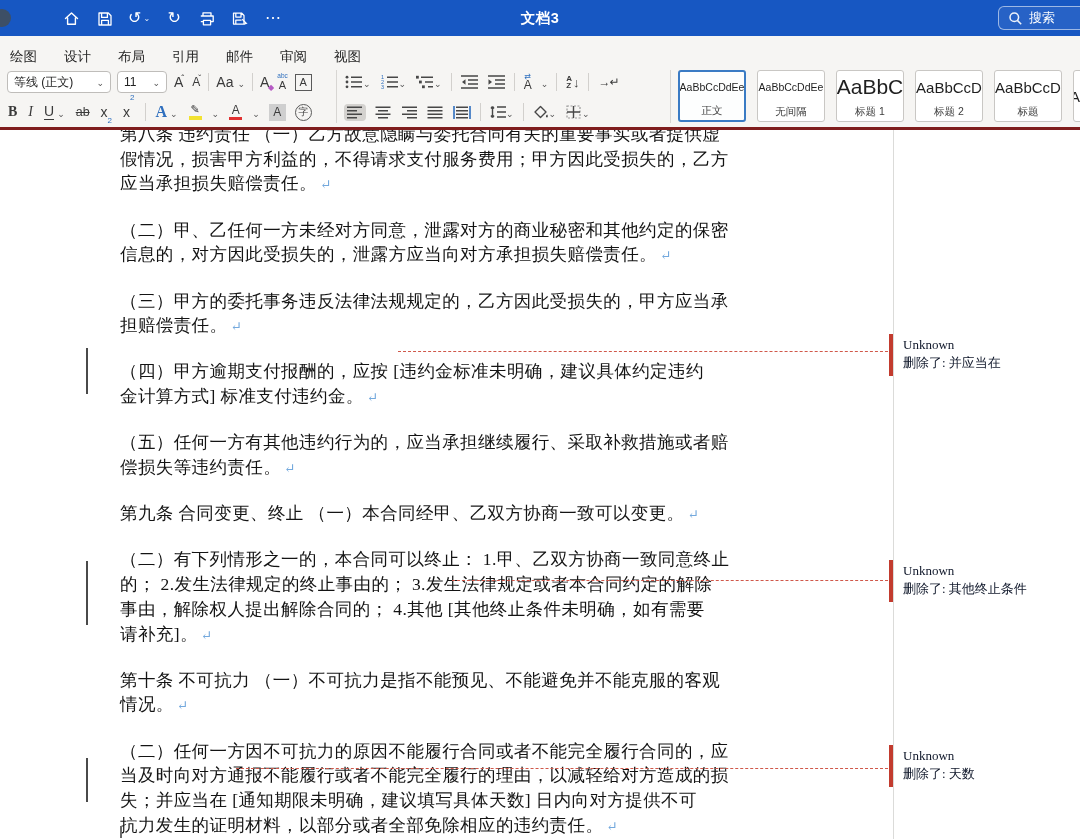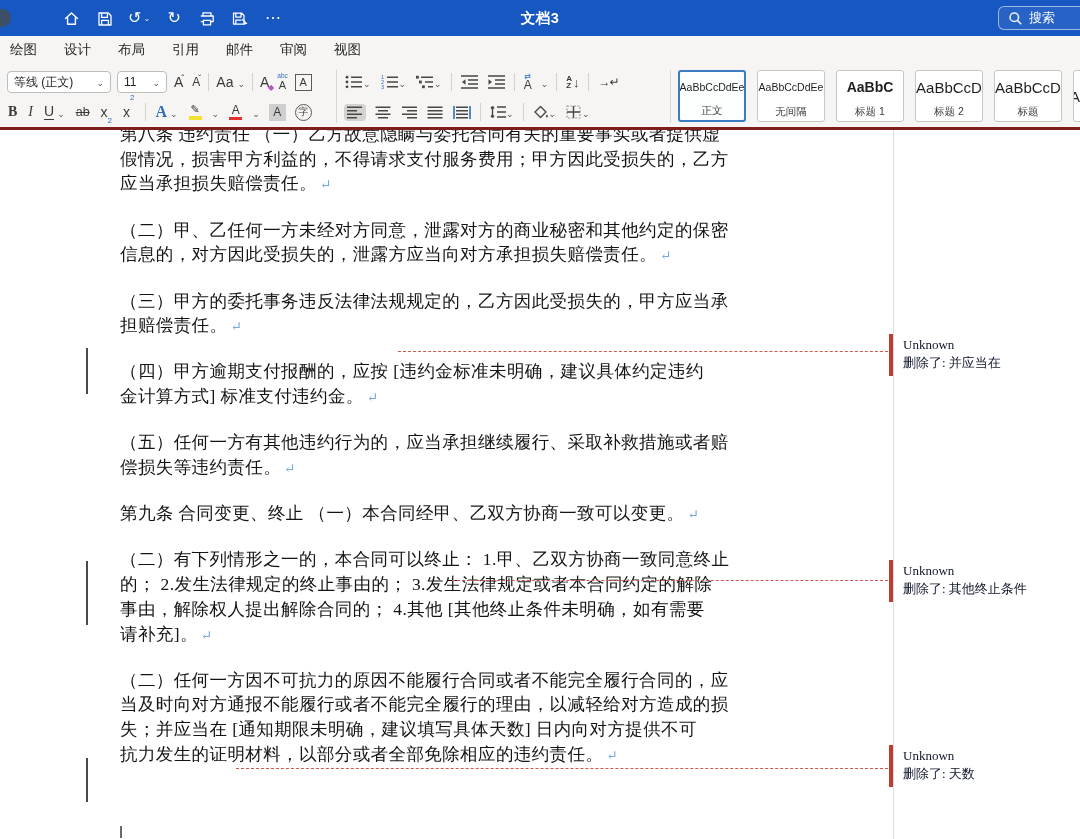--- a/index.html
+++ b/index.html
@@ -10,21 +10,21 @@
   .titlebar{position:absolute;left:0;top:0;width:1080px;height:36px;background:#1757c2;color:#fff;overflow:hidden}
   .app-dot{position:absolute;left:-7px;top:9px;width:18px;height:18px;border-radius:50%;background:#3d4f66}
   .tb-icons{position:absolute;left:62px;top:0;height:36px;display:flex;align-items:center;gap:15px}
   .tbtn{display:flex;align-items:center;justify-content:center;height:22px;min-width:18px;color:#fff}
   .tbtn .gly{font-size:16px;line-height:16px}
   .tb-chev{font-size:8px;margin-left:2px;opacity:.9}
   .tb-title{position:absolute;left:0;right:0;top:0;height:36px;display:flex;align-items:center;justify-content:center;font-size:14.5px;font-weight:bold;letter-spacing:.5px;pointer-events:none}
   .tb-search{position:absolute;right:-34px;top:6px;width:116px;height:24px;border:1px solid rgba(255,255,255,.55);background:rgba(255,255,255,.07);border-radius:6px;display:flex;align-items:center;gap:6px;padding:0 9px;font-size:13px}
 
   
-  .tabrow{position:absolute;left:0;top:36px;width:1080px;height:28px;background:#f6f5f3;display:flex;align-items:center;gap:27px;padding:0 10px;font-size:13.5px;color:#262626}
+  .tabrow{position:absolute;left:0;top:36px;width:1080px;height:28px;background:#f6f5f3;display:flex;align-items:flex-start;gap:27px;padding:12px 10px;font-size:13.5px;color:#262626}
   .rtab{cursor:default}
 
   
   .ribbon{position:absolute;left:0;top:64px;width:1080px;height:66px;background:#f6f5f3;border-bottom:3px solid #7f1d1d}
   .vsep{position:absolute;top:6px;width:1px;height:53px;background:#d8d6d3}
   .row{position:absolute;height:26px;display:flex;align-items:center}
   .fr1{top:5px;left:7px;width:328px;gap:6px}
   .fr2{top:35px;left:7px;width:328px;gap:9px}
   .pr1{top:5px;left:344px;width:324px;gap:8px}
   .pr2{top:35px;left:344px;width:324px;gap:8px}
@@ -63,21 +63,21 @@
   .marks{font-size:12px;letter-spacing:-1px}
   .selbox{background:#d4d2cf;border-radius:4px;padding:2px 3px}
   .icsvg{display:block}
 
   
   .gallery{position:absolute;left:678px;top:6px;width:458px;height:55px;display:flex;gap:11px;overflow:hidden}
   .scard{flex:0 0 68px;height:52px;background:#fff;border:1px solid #c9c7c4;border-radius:3px;display:flex;flex-direction:column;justify-content:flex-end;overflow:hidden}
   .scard.sel{border:2px solid #3a7bc4;background:#fdfefe}
   .ssample{flex:1;display:flex;align-items:center;justify-content:center;color:#1f1f1f;white-space:nowrap}
   .sm-body{font-size:10.5px}
-  .sm-h1{font-size:14px;font-weight:bold}
+  .sm-h1{font-size:21px;font-weight:normal}
   .sm-h2{font-size:15px;font-weight:500}
   .slabel{height:18px;display:flex;align-items:center;justify-content:center;font-size:10.5px;color:#3c3c3c}
   .scard.sliver{flex:0 0 60px}
 
   
   .doc-area{position:absolute;left:0;top:130px;width:1080px;height:709px;background:#fff;overflow:hidden}
   #doctext{position:absolute;left:120px;top:-8px;width:700px;font-family:"Liberation Serif","DejaVu Serif",serif;font-size:17.5px;line-height:24.7px;color:#141414;letter-spacing:.4px}
   #doctext p{margin:0 0 19.5px}
   #doctext .bold{font-weight:400}
   .pilcrow{color:#74a9dd;font-size:.78em;margin-left:3px;letter-spacing:0}
@@ -441,20 +441,21 @@
 
 <div class="doc-area">
   <div id="doctext">
       <p><span>第八条 违约责任 （一）乙方故意隐瞒与委托合同有关的重要事实或者提供虚</span><br><span>假情况，损害甲方利益的，不得请求支付服务费用；甲方因此受损失的，乙方</span><br><span>应当承担损失赔偿责任。</span><span class="pilcrow">↵</span></p>
       <p><span>（二）甲、乙任何一方未经对方同意，泄露对方的商业秘密和其他约定的保密</span><br><span>信息的，对方因此受损失的，泄露方应当向对方承担损失赔偿责任。</span><span class="pilcrow">↵</span></p>
       <p><span>（三）甲方的委托事务违反法律法规规定的，乙方因此受损失的，甲方应当承</span><br><span>担赔偿责任。</span><span class="pilcrow">↵</span></p>
       <p><span>（四）甲方逾期支付报酬的，应按 </span><span class="bold">[违约金标准未明确，建议具体约定违约</span><br><span class="bold">金计算方式]</span><span> 标准支付违约金。</span><span class="pilcrow">↵</span></p>
       <p><span>（五）任何一方有其他违约行为的，应当承担继续履行、采取补救措施或者赔</span><br><span>偿损失等违约责任。</span><span class="pilcrow">↵</span></p>
       <p><span>第九条 合同变更、终止 （一）本合同经甲、乙双方协商一致可以变更。</span><span class="pilcrow">↵</span></p>
       <p><span>（二）有下列情形之一的，本合同可以终止： 1.甲、乙双方协商一致同意终止</span><br><span>的； 2.发生法律规定的终止事由的； 3.发生法律规定或者本合同约定的解除</span><br><span>事由，解除权人提出解除合同的； 4.其他 </span><span class="bold">[其他终止条件未明确，如有需要</span><br><span class="bold">请补充]</span><span>。</span><span class="pilcrow">↵</span></p>
+      <p><span>第十条 不可抗力 （一）不可抗力是指不能预见、不能避免并不能克服的客观</span><br><span>情况。</span><span class="pilcrow">↵</span></p>
       <p><span>（二）任何一方因不可抗力的原因不能履行合同或者不能完全履行合同的，应</span><br><span>当及时向对方通报不能履行或者不能完全履行的理由，以减轻给对方造成的损</span><br><span>失；并应当在 </span><span class="bold">[通知期限未明确，建议填写具体天数]</span><span> 日内向对方提供不可</span><br><span>抗力发生的证明材料，以部分或者全部免除相应的违约责任。</span><span class="pilcrow">↵</span></p>
     </div>
 
   <div class="markup-divider"></div>
 
   <div class="dotline dl0"></div>
   <div class="dotline dl1"></div>
   <div class="dotline dl2"></div>
 
   <div class="chbar cb0"></div>

